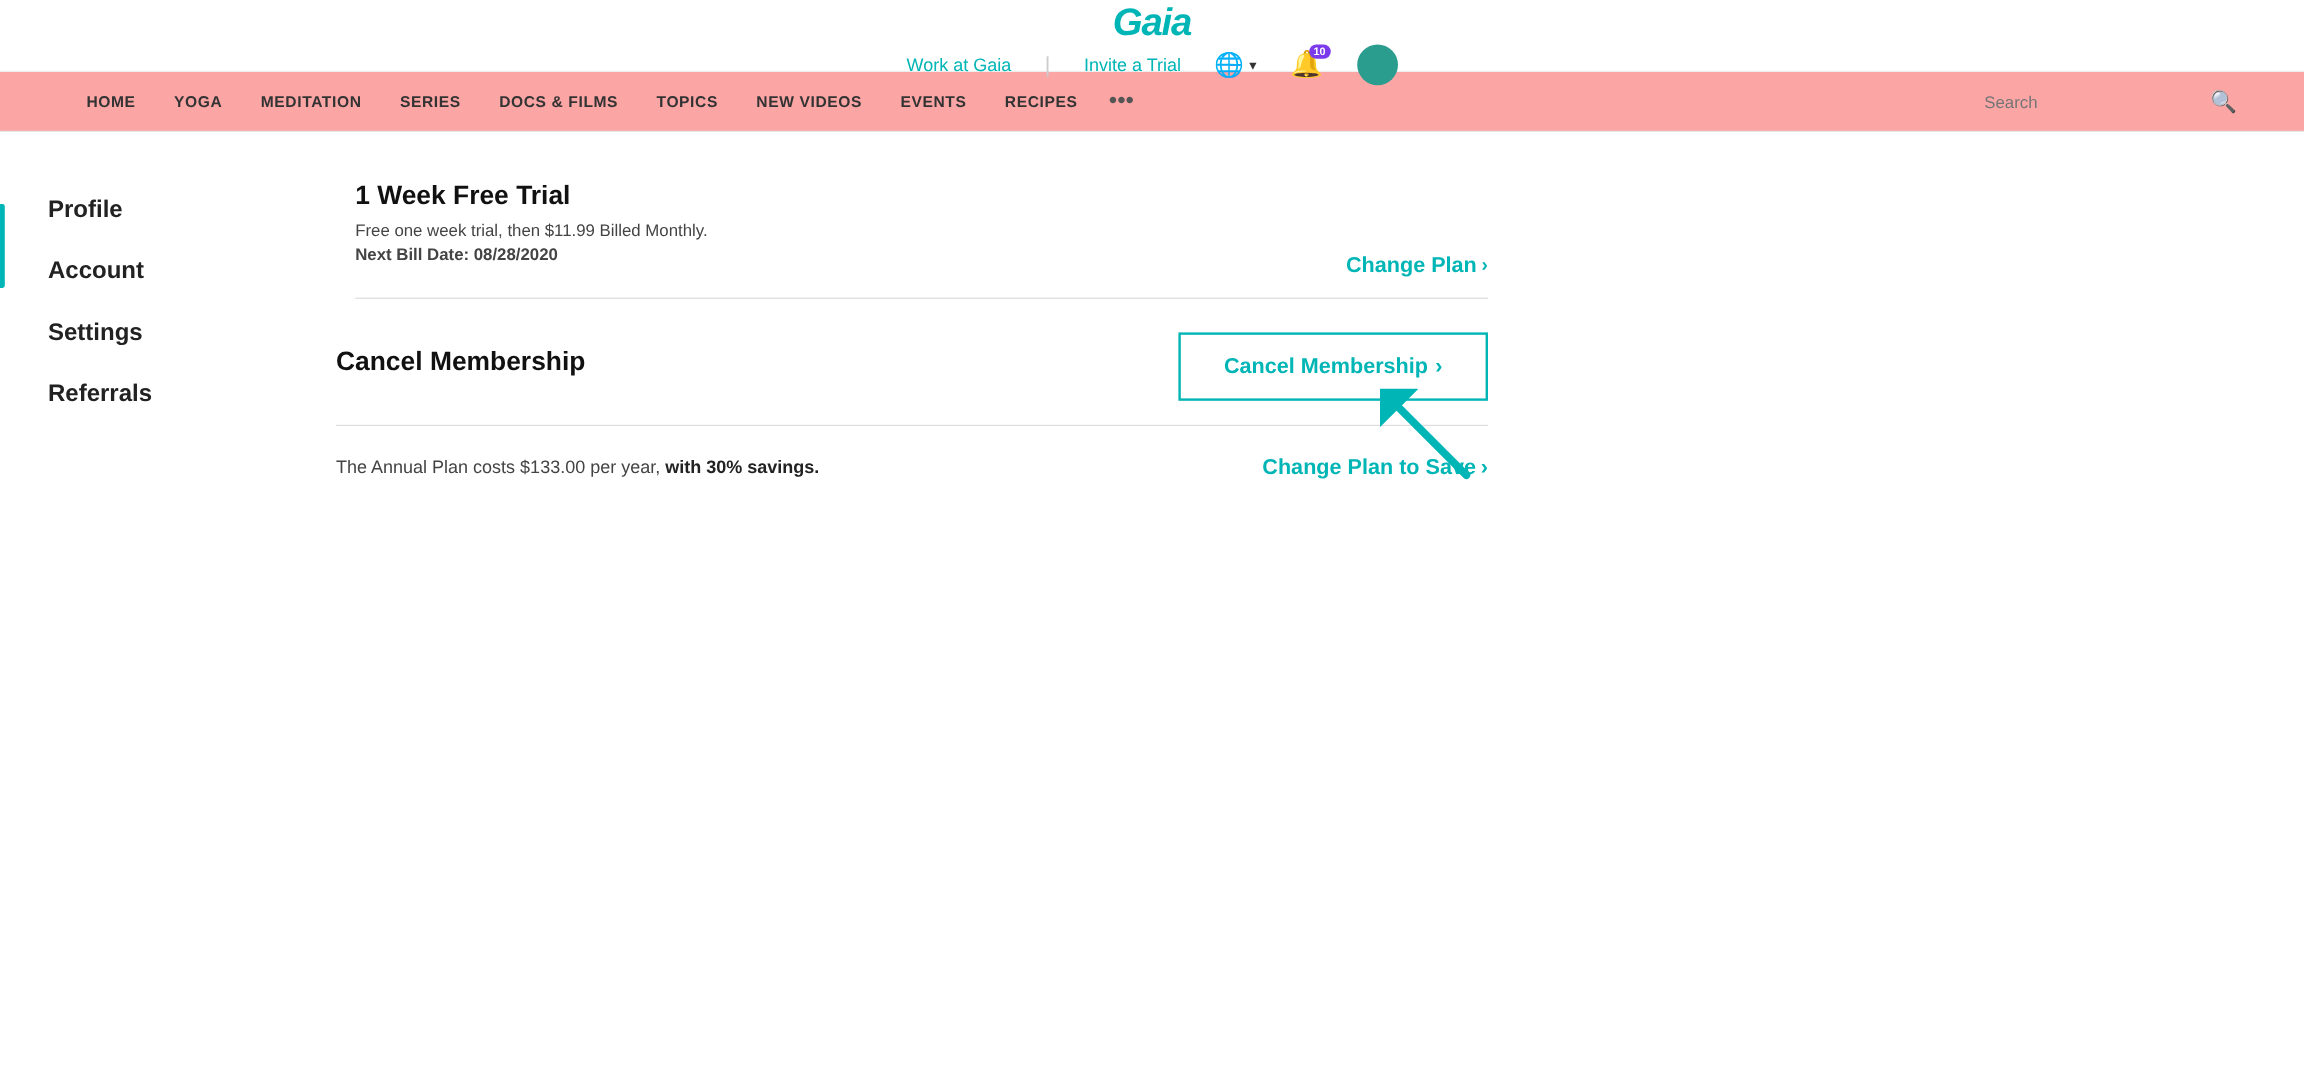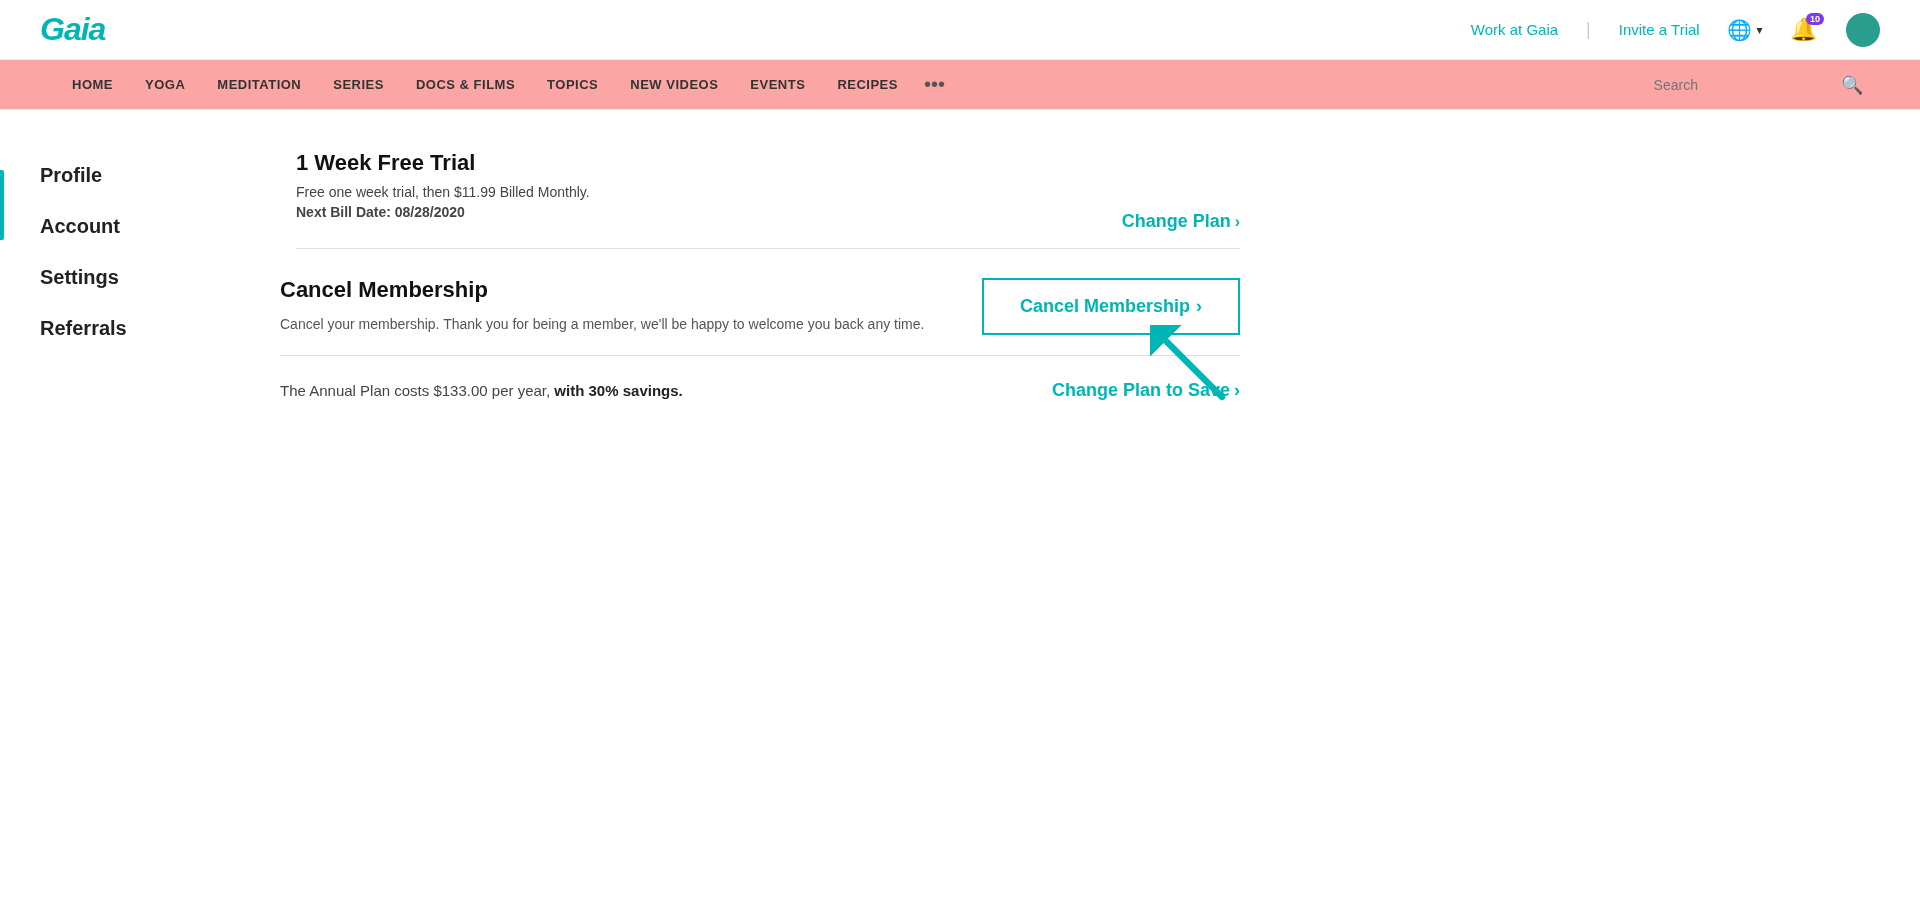--- a/index.html
+++ b/index.html
@@ -7,20 +7,21 @@
 
     
     .top-bar {
       display: flex;
       align-items: center;
       justify-content: space-between;
       padding: 0 40px;
       height: 60px;
       background: #fff;
       border-bottom: 1px solid #eee;
+      flex-direction: column;
     }
     .top-bar-logo {
       font-size: 32px;
       font-weight: 800;
       color: #00b5b5;
       letter-spacing: -1px;
       font-style: italic;
     }
     .top-bar-right {
       display: flex;
@@ -356,21 +357,20 @@
           <span>Change Plan</span>
           <span class="plan-link-chevron">›</span>
         </a>
       </div>
     </div>
 
     <div class="cancel-section">
       <div class="cancel-row">
         <div class="cancel-left">
           <div class="cancel-title">Cancel Membership</div>
-          <div class="cancel-desc">Cancel your membership. Thank you for being a member, we'll be happy to welcome you back any time.</div>
         </div>
         <div class="cancel-btn-wrapper">
           <button class="cancel-btn">
             <span>Cancel Membership</span>
             <span>›</span>
           </button>
 
           <div class="arrow-annotation">
             <svg class="arrow-svg" viewBox="0 0 100 100" xmlns="http://www.w3.org/2000/svg">
               <defs>

